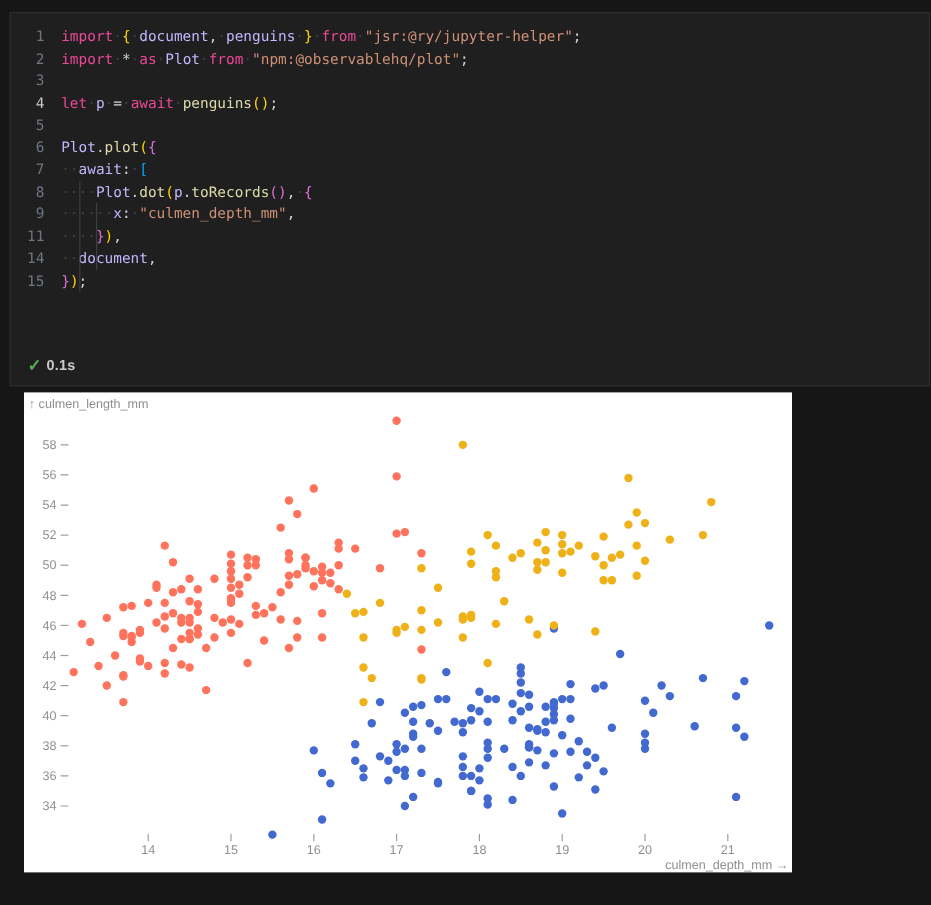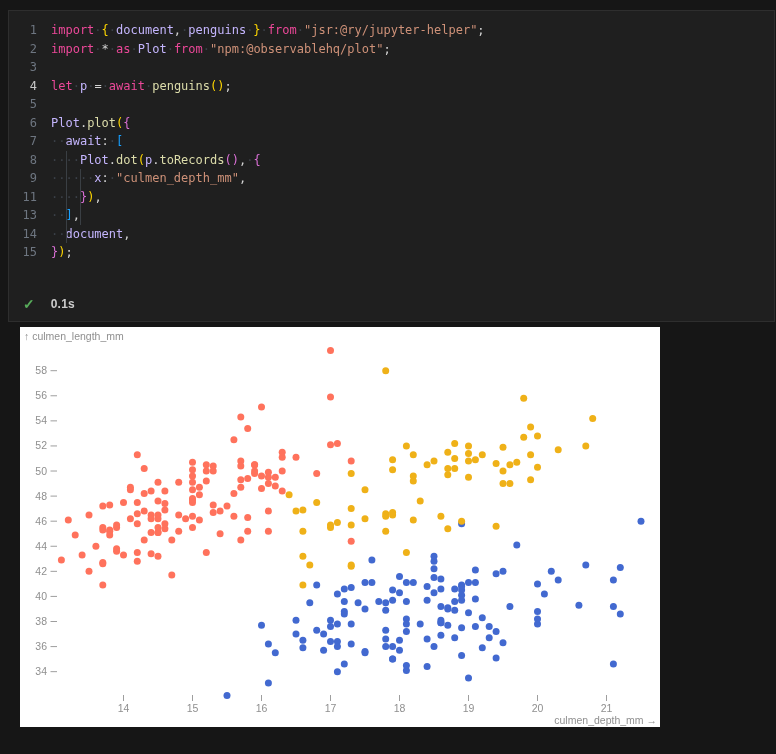--- a/index.html
+++ b/index.html
@@ -34,21 +34,21 @@
   .tk-b3{color:#179fff;}
   .tk-ws{color:#3b4048;}
   .indent-guide{position:absolute;width:1px;background:#3a3f44;}
   
   .run-footer{
     position:absolute;left:0;bottom:6px;height:22px;width:100%;
     display:flex;align-items:center;
     font-family:"Liberation Sans",sans-serif;font-size:12px;color:#cccccc;
   }
   .check{color:#57ab5a;font-size:14px;margin-left:14px;font-weight:bold;}
-  .duration{margin-left:16px;font-weight:bold;letter-spacing:.2px;}
+  .duration{margin-left:4px;font-weight:bold;letter-spacing:.2px;}
   
   .plot-panel{
     position:absolute;left:20px;top:327px;width:640px;height:400px;
     background:#ffffff;
   }
   .plot-panel svg{display:block;}
   svg text{
     font-family:"Liberation Sans",sans-serif;
     font-size:10.5px;
     fill:#8f8f8f;
@@ -62,21 +62,20 @@
       <div class="code-row"><span class="gutter">1</span><span class="code-text"><span class="tk-kw">import</span><span class="tk-ws">·</span><span class="tk-b1">{</span><span class="tk-ws">·</span><span class="tk-var">document</span><span class="tk-pun">,</span><span class="tk-ws">·</span><span class="tk-var">penguins</span><span class="tk-ws">·</span><span class="tk-b1">}</span><span class="tk-ws">·</span><span class="tk-kw">from</span><span class="tk-ws">·</span><span class="tk-str">"jsr:@ry/jupyter-helper"</span><span class="tk-pun">;</span></span></div>
       <div class="code-row"><span class="gutter">2</span><span class="code-text"><span class="tk-kw">import</span><span class="tk-ws">·</span><span class="tk-pun">*</span><span class="tk-ws">·</span><span class="tk-kw">as</span><span class="tk-ws">·</span><span class="tk-var">Plot</span><span class="tk-ws">·</span><span class="tk-kw">from</span><span class="tk-ws">·</span><span class="tk-str">"npm:@observablehq/plot"</span><span class="tk-pun">;</span></span></div>
       <div class="code-row"><span class="gutter">3</span><span class="code-text"></span></div>
       <div class="code-row"><span class="gutter active">4</span><span class="code-text"><span class="tk-kw">let</span><span class="tk-ws">·</span><span class="tk-var">p</span><span class="tk-ws">·</span><span class="tk-pun">=</span><span class="tk-ws">·</span><span class="tk-kw">await</span><span class="tk-ws">·</span><span class="tk-fn">penguins</span><span class="tk-b1">(</span><span class="tk-b1">)</span><span class="tk-pun">;</span></span></div>
       <div class="code-row"><span class="gutter">5</span><span class="code-text"></span></div>
       <div class="code-row"><span class="gutter">6</span><span class="code-text"><span class="tk-var">Plot</span><span class="tk-pun">.</span><span class="tk-fn">plot</span><span class="tk-b1">(</span><span class="tk-b2">{</span></span></div>
       <div class="code-row"><span class="gutter">7</span><span class="code-text"><span class="tk-ws">··</span><span class="tk-var">await</span><span class="tk-pun">:</span><span class="tk-ws">·</span><span class="tk-b3">[</span></span></div>
       <div class="code-row"><span class="gutter">8</span><span class="code-text"><span class="tk-ws">····</span><span class="tk-var">Plot</span><span class="tk-pun">.</span><span class="tk-fn">dot</span><span class="tk-b1">(</span><span class="tk-var">p</span><span class="tk-pun">.</span><span class="tk-fn">toRecords</span><span class="tk-b2">(</span><span class="tk-b2">)</span><span class="tk-pun">,</span><span class="tk-ws">·</span><span class="tk-b2">{</span></span></div>
       <div class="code-row"><span class="gutter">9</span><span class="code-text"><span class="tk-ws">······</span><span class="tk-var">x</span><span class="tk-pun">:</span><span class="tk-ws">·</span><span class="tk-str">"culmen_depth_mm"</span><span class="tk-pun">,</span></span></div>
       <div class="code-row"><span class="gutter">11</span><span class="code-text"><span class="tk-ws">····</span><span class="tk-b2">}</span><span class="tk-b1">)</span><span class="tk-pun">,</span></span></div>
-      <div class="code-row"><span class="gutter">13</span><span class="code-text"><span class="tk-ws">··</span><span class="tk-b3">]</span><span class="tk-pun">,</span></span></div>
       <div class="code-row"><span class="gutter">14</span><span class="code-text"><span class="tk-ws">··</span><span class="tk-var">document</span><span class="tk-pun">,</span></span></div>
       <div class="code-row"><span class="gutter">15</span><span class="code-text"><span class="tk-b2">}</span><span class="tk-b1">)</span><span class="tk-pun">;</span></span></div>
     </div>
   <div class="run-footer">
     <span class="check">✓</span>
     <span class="duration">0.1s</span>
   </div>
 <div class="indent-guide" style="left: 56.5px; top: 139.5px; height: 92.5px;"></div>
     <div class="indent-guide" style="left: 71px; top: 158px; height: 55.5px;"></div>
   </div>

